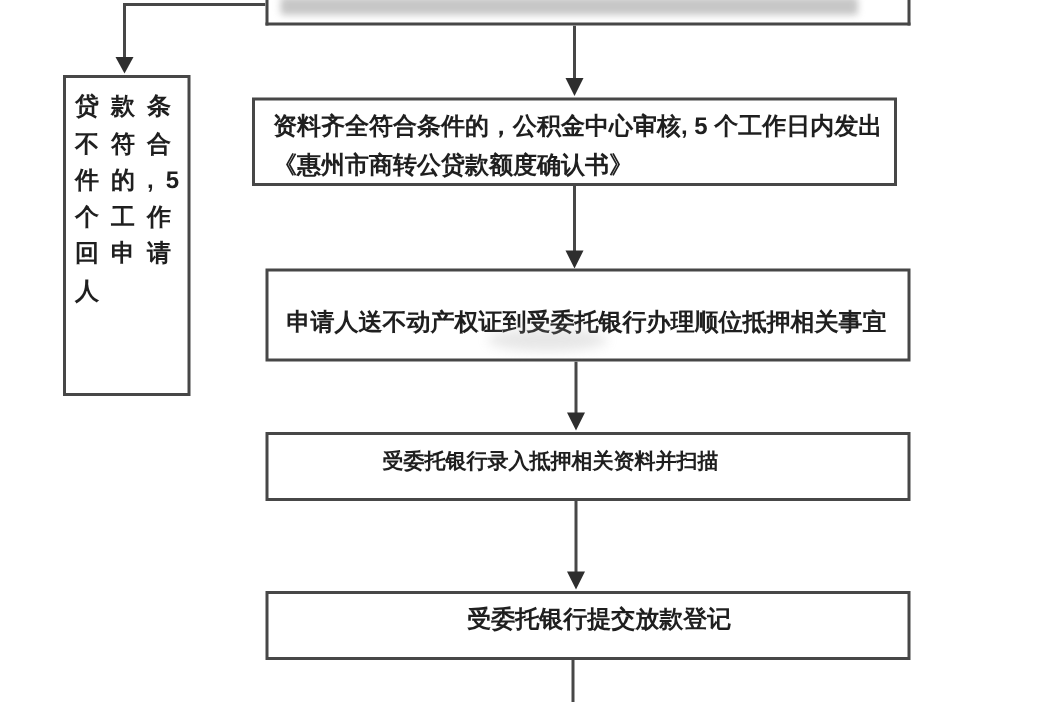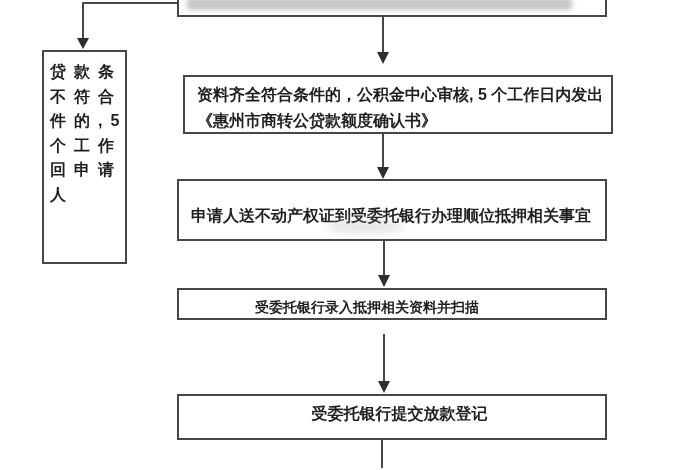--- a/index.html
+++ b/index.html
@@ -50,44 +50,43 @@
     width: 85px; height: 214px;
     padding: 8px 0 0 6px;
   }
   .reject-row {
     font-size: 16px;
     line-height: 24.5px;
     letter-spacing: 8px;
     white-space: nowrap;
   }
   #review-box {
-    left: 183px; top: 65px;
+    left: 168px; top: 65px;
     width: 430px; height: 59px;
     padding: 5px 8px 0 12px;
-    margin-top: 10px;
   }
   #review-box .box-line {
     font-size: 16px;
     line-height: 26px;
     white-space: nowrap;
   }
   #mortgage-box {
     left: 177px; top: 179px;
     width: 430px; height: 62px;
     padding: 9px 8px 0 12px;
   }
   #mortgage-box .box-line {
     font-size: 16px;
     line-height: 20px;
     white-space: nowrap;
     margin-top: 16px;
   }
   #scan-box {
     left: 177px; top: 288px;
-    width: 430px; height: 32px;
+    width: 430px; height: 46px;
     padding-top: 8px;
   }
   #scan-box .box-line {
     display: block;
     position: relative;
     left: -25px;
     text-align: center;
     font-size: 14px;
     line-height: 19px;
     white-space: nowrap;

